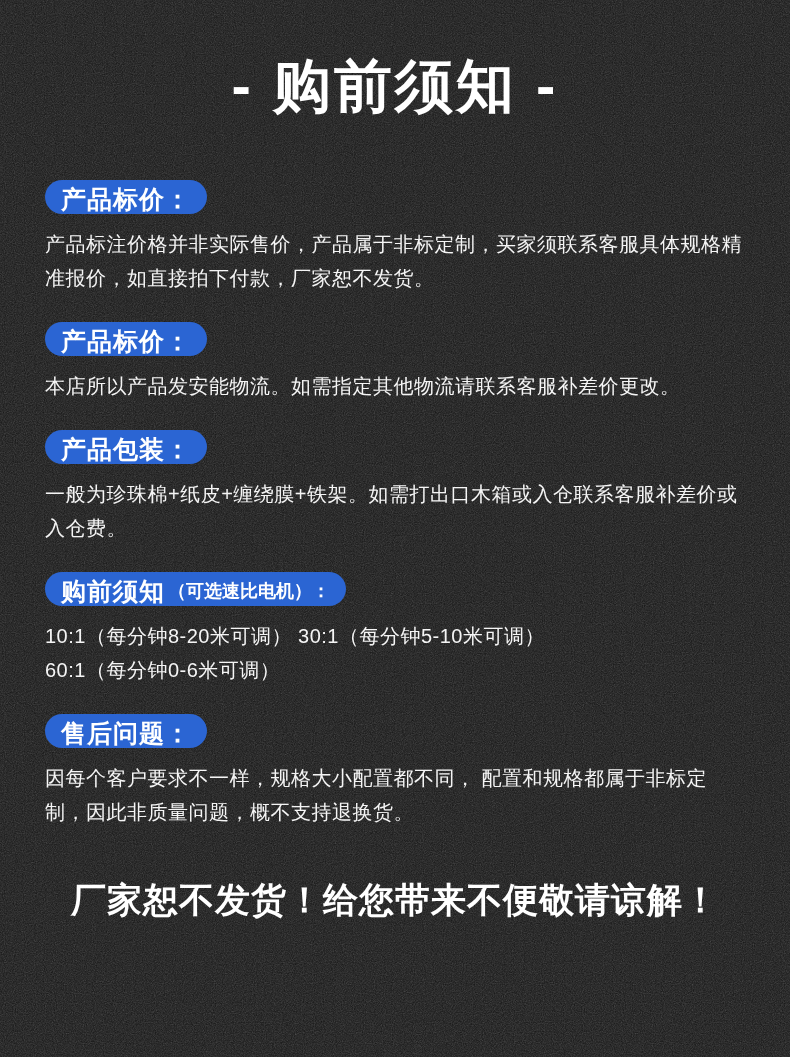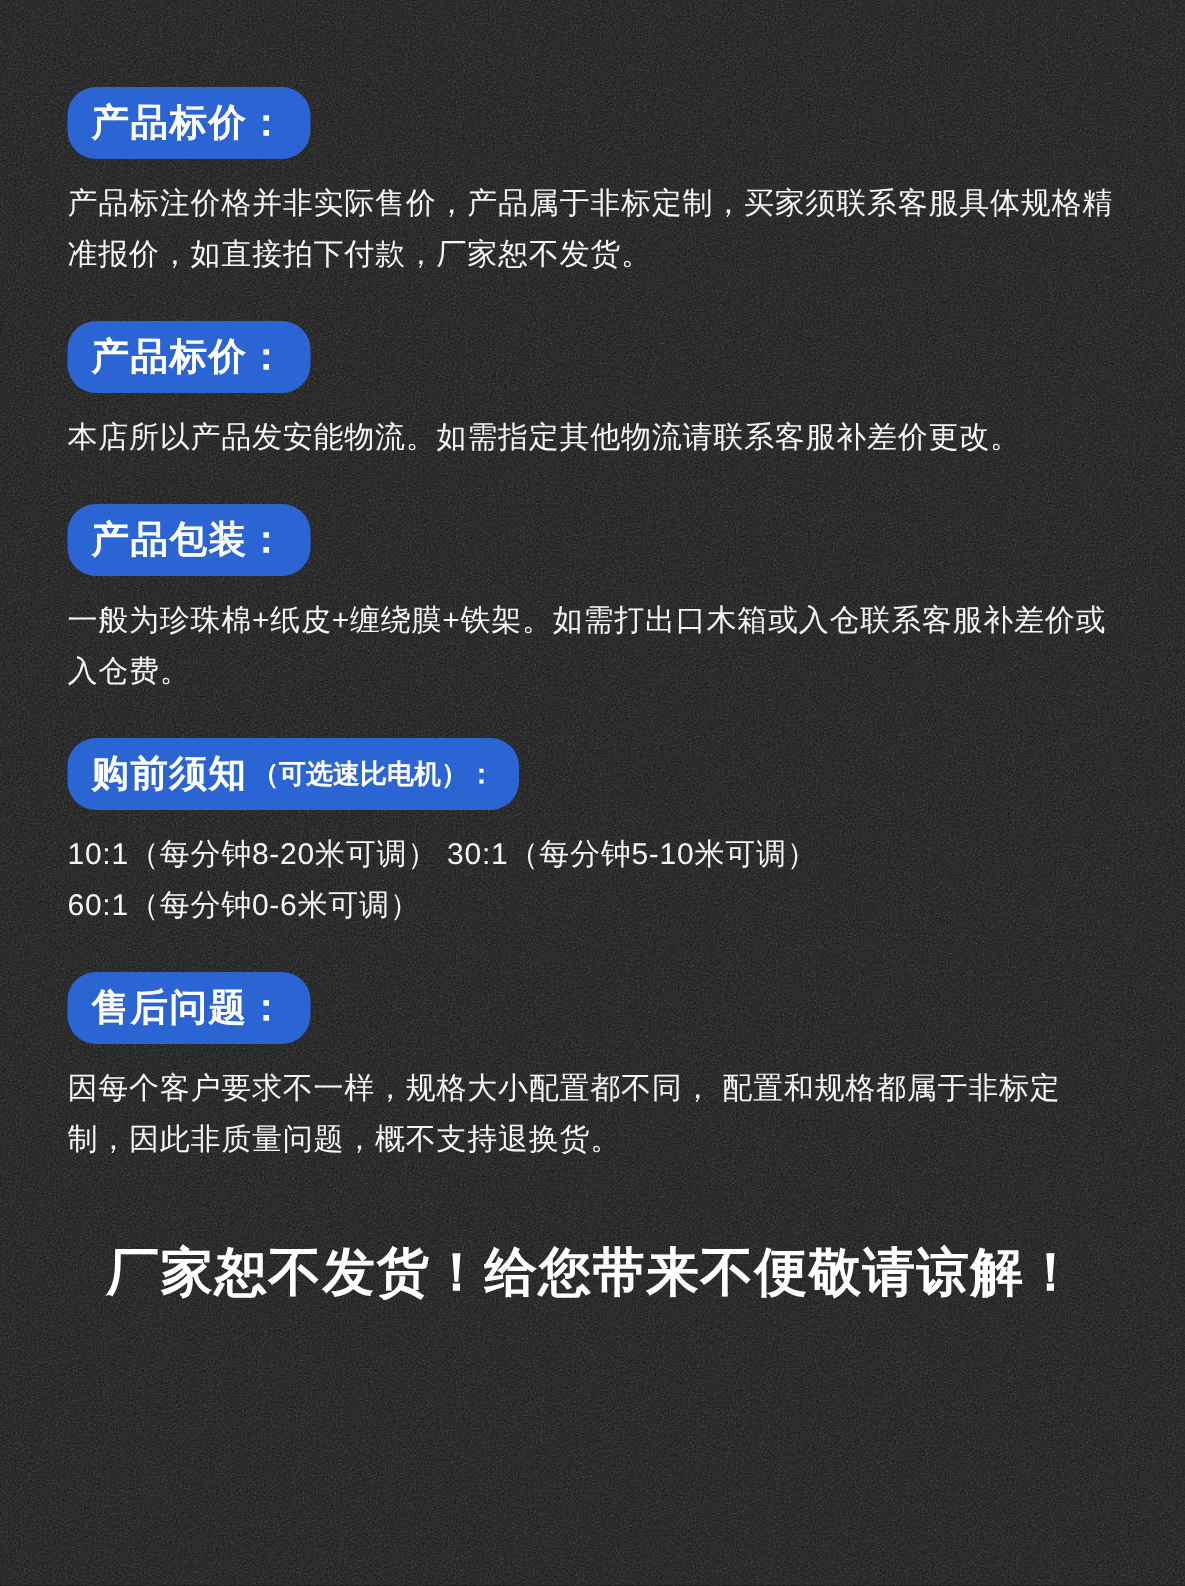--- a/index.html
+++ b/index.html
@@ -27,22 +27,22 @@
     font-weight: 900;
     letter-spacing: 3px;
     color: #ffffff;
     line-height: 72px;
     white-space: nowrap;
   }
   .notice-section { margin-top: 27px; }
   .notice-section.first { margin-top: 58px; }
   .pill {
     display: inline-flex;
-    align-items: center;
-    height: 48px;
+    align-items: flex-start;
+    height: 34px;
     background: #2b65d3;
     border-radius: 19px;
     padding: 0 16px;
     line-height: 38px;
     margin-bottom: 13px;
   }
   .pill-main {
     font-size: 25px;
     font-weight: bold;
     color: #ffffff;
@@ -83,20 +83,21 @@
       <feFuncR type="linear" slope="0.35" intercept="0"></feFuncR>
       <feFuncG type="linear" slope="0.35" intercept="0"></feFuncG>
       <feFuncB type="linear" slope="0.35" intercept="0"></feFuncB>
     </feComponentTransfer>
   </filter>
   <rect width="100%" height="100%" filter="url(#grain)"></rect>
 </svg>
 
 <div class="page">
 
+  <h1 class="page-title">- 购前须知 -</h1>
 
   <section class="notice-section first">
     <div class="pill">
       <span class="pill-main">产品标价：</span>
     </div>
     <p class="section-body">产品标注价格并非实际售价，产品属于非标定制，买家须联系客服具体规格精准报价，如直接拍下付款，厂家恕不发货。</p>
   </section>
 
   <section class="notice-section">
     <div class="pill">

